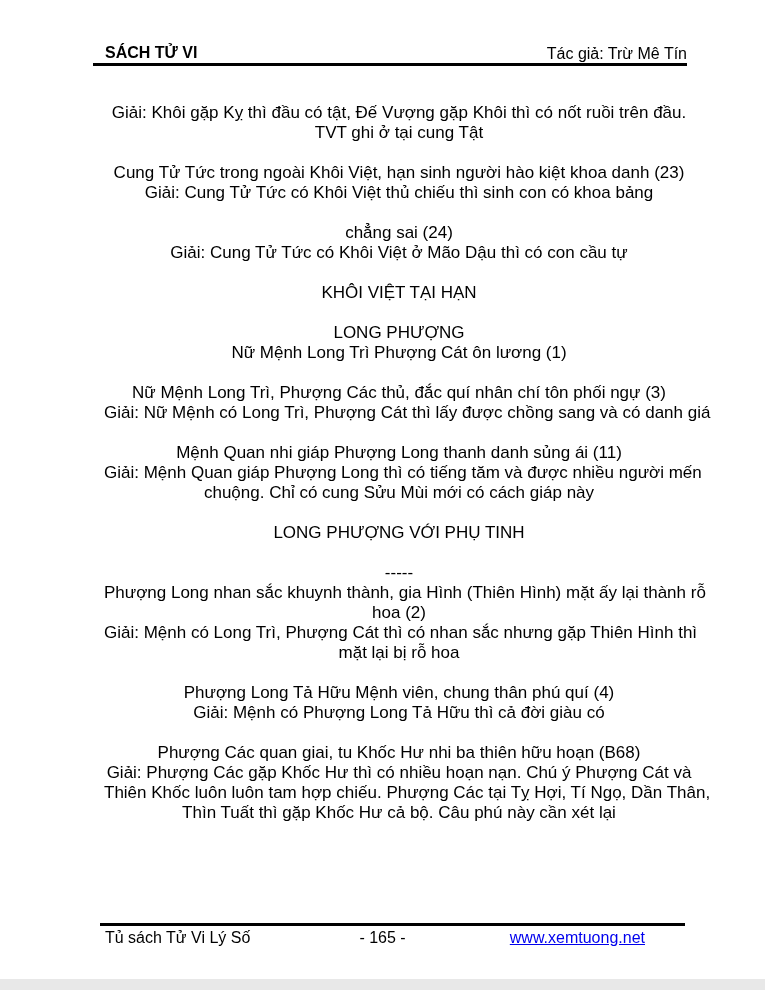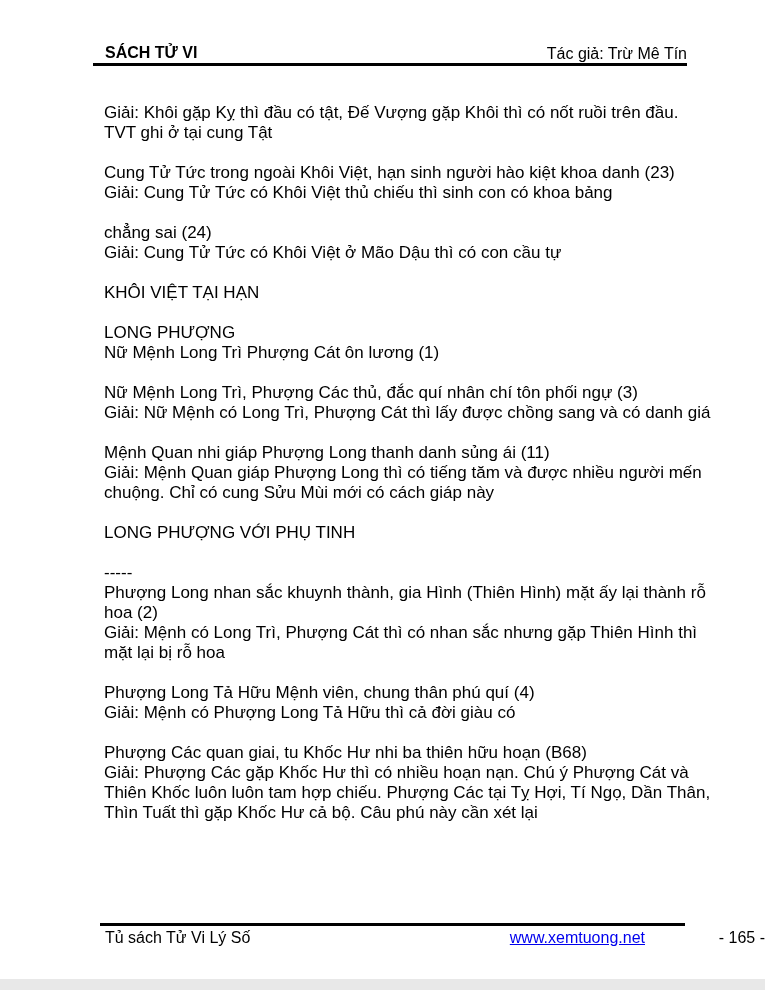--- a/index.html
+++ b/index.html
@@ -37,20 +37,21 @@
     height: 3px;
     background: #000000;
   }
   
   .body-text {
     position: absolute;
     left: 104px;
     top: 103px;
     width: 590px;
     font-size: 17px;
+    text-align: center;
   }
   .line {
     height: 20px;
     line-height: 20px;
     white-space: nowrap;
   }
   
   .ftr-rule {
     position: absolute;
     left: 100px;
@@ -64,21 +65,21 @@
     left: 105px;
     top: 929px;
     font-size: 16px;
     white-space: nowrap;
   }
   .ftr-page {
     position: absolute;
     left: 0;
     top: 929px;
     width: 765px;
-    text-align: right;
+    text-align: center;
     font-size: 16px;
   }
   .ftr-link {
     position: absolute;
     right: 120px;
     top: 929px;
     font-size: 16px;
     text-decoration: underline;
     white-space: nowrap;
     text-align: center;

